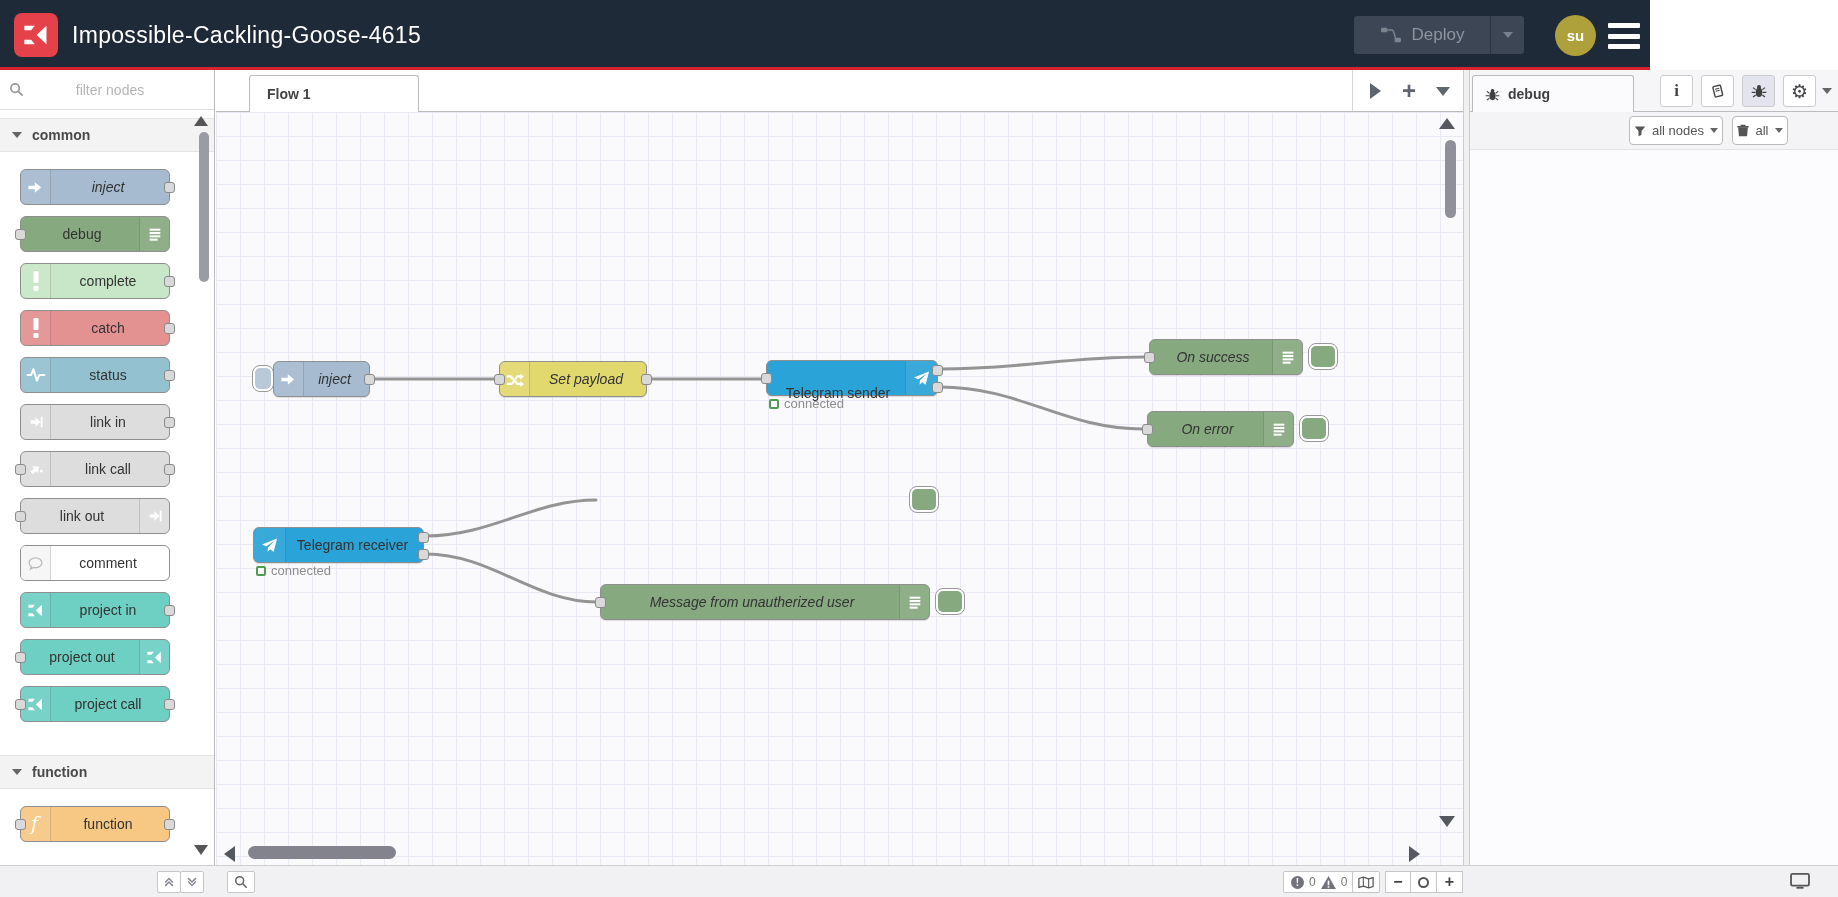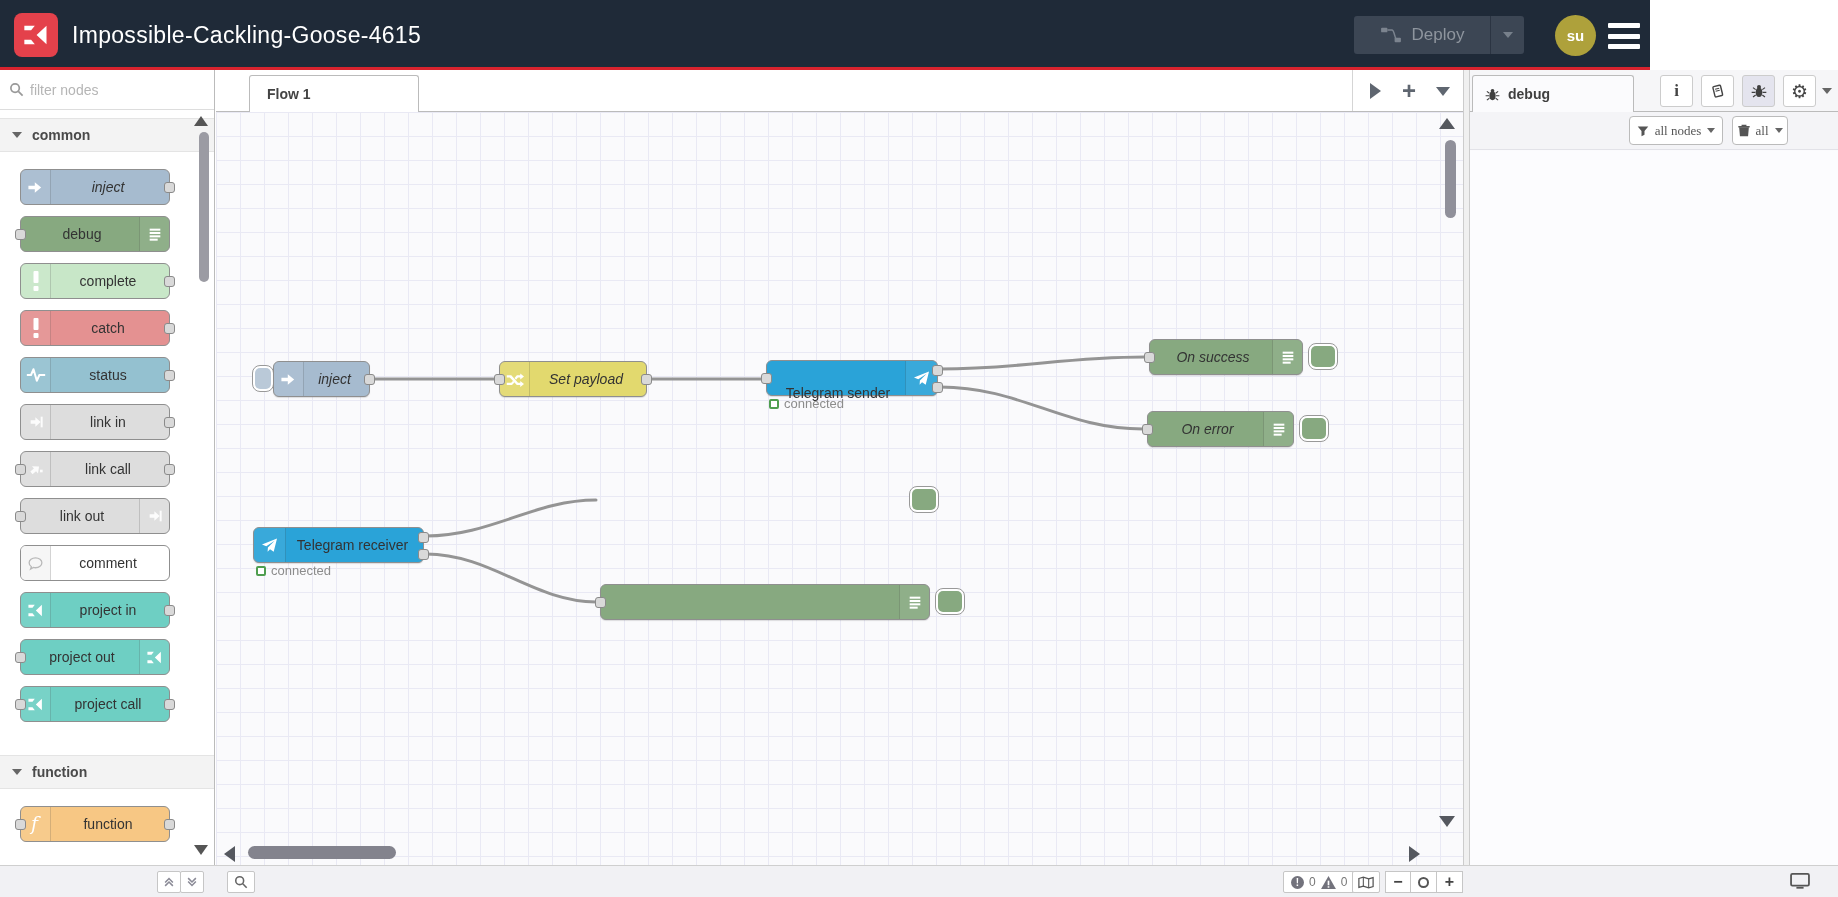--- a/index.html
+++ b/index.html
@@ -15,21 +15,21 @@
   .deploy-label { color:#8e959e; font-size:17px; }
   .deploy-caret-sec { width:34px; height:100%; border-left:1px solid #2b3442; display:flex; align-items:center; justify-content:center; }
   .caret { width:0; height:0; border-left:5px solid transparent; border-right:5px solid transparent; border-top:6px solid #77808b; }
   .avatar { position:absolute; right:54px; top:15px; width:41px; height:41px; border-radius:50%; background:#aea13b; color:#fff; font-size:15px; font-weight:bold; display:flex; align-items:center; justify-content:center; }
   .hamburger { position:absolute; right:10px; top:23px; width:32px; height:26px; display:flex; flex-direction:column; justify-content:space-between; cursor:pointer; }
   .hamburger div { height:5px; background:#fff; border-radius:1px; }
 
   
   #palette { position:absolute; left:0; top:70px; width:215px; height:795px; background:#fff; border-right:1px solid #bbb; overflow:hidden; }
   .pal-search { position:relative; height:40px; border-bottom:1px solid #ddd; }
-  .pal-search input { position:absolute; left:30px; top:6px; width:160px; height:28px; border:none; outline:none; font-size:14px; color:#ef4444; background:transparent; }
+  .pal-search input { position:absolute; left:30px; top:6px; width:160px; height:28px; border:none; outline:none; font-size:14px; color:#ef4444; background:transparent;text-align:center; }
   .pal-search input::placeholder { color:#b5b5b5; }
   .pal-search .mag { position:absolute; left:9px; top:12px; }
   .pal-cat { height:34px; background:#f3f3f3; border-top:1px solid #e4e4e4; border-bottom:1px solid #e4e4e4; display:flex; align-items:center; gap:10px; padding-left:12px; }
   .pal-cat .chev { width:0; height:0; border-left:5px solid transparent; border-right:5px solid transparent; border-top:6px solid #666; }
   .pal-cat .cat-lbl { font-size:14px; font-weight:bold; color:#4a4a4a; }
   .cat-common { margin-top:8px; }
   .cat-function { margin-top:33px; }
   .pal-items { padding-top:17px; }
   .pi { position:relative; width:150px; height:36px; margin:0 0 11px 20px; border:1px solid #8f8f8f; border-radius:6px; font-size:14px; color:#333; }
   .isec { position:absolute; top:0; bottom:0; width:30px; display:flex; align-items:center; justify-content:center; background:rgba(255,255,255,0.07); }
@@ -87,21 +87,21 @@
   #splitter { position:absolute; left:1463px; top:70px; width:7px; height:827px; background:#f0f0f0; border-left:1px solid #ccc; border-right:1px solid #ccc; cursor:col-resize; }
 
   
   #sidebar { position:absolute; left:1470px; top:70px; width:368px; height:795px; background:#fbfbfd; }
   .sb-tabbar { position:relative; height:42px; background:#f6f6f8; border-bottom:1px solid #bbb; }
   .sb-tab { position:absolute; left:2px; top:5px; width:162px; height:37px; background:#fbfbfd; border:1px solid #bbb; border-bottom:none; border-radius:3px 3px 0 0; display:flex; align-items:center; gap:8px; padding-left:12px; }
   .sb-tab span.t { font-size:14px; font-weight:bold; color:#3f3f3f; }
   .sb-iconbtn { position:absolute; top:5px; width:33px; height:32px; background:#fff; border:1px solid #ccc; border-radius:3px; display:flex; align-items:center; justify-content:center; cursor:pointer; }
   .sb-iconbtn.active { background:#e4e4ee; }
   .sb-caret { position:absolute; top:18px; left:352px; }
-  .sb-toolbar { position:relative; height:38px; background:#f4f4f7; border-bottom:1px solid #e2e2e8;font-family:Liberation Serif, serif; }
+  .sb-toolbar { position:relative; height:38px; background:#f4f4f7; border-bottom:1px solid #e2e2e8; }
   .sb-btn { position:absolute; top:4px; height:29px; background:#fff; border:1px solid #bbb; border-radius:4px; display:flex; align-items:center; justify-content:center; gap:6px; font-size:13px; color:#555; cursor:pointer; }
   .mini-caret { width:0; height:0; border-left:4px solid transparent; border-right:4px solid transparent; border-top:5px solid #666; }
 
   
   #footer { position:absolute; left:0; top:865px; width:1838px; height:32px; background:#f1f1f4; border-top:1px solid #cfcfcf; }
   .ft-btn { position:absolute; top:5px; height:22px; background:#fff; border:1px solid #c6c6c6; border-radius:2px; display:flex; align-items:center; justify-content:center; color:#555; cursor:pointer; }
   .counts-box { position:absolute; left:1283px; top:5px; height:22px; background:#fff; border:1px solid #c6c6c6; border-radius:2px; display:flex; align-items:center; gap:5px; padding:0 7px; font-size:12px; color:#777; }
   .err-ic { width:13px; height:13px; border-radius:50%; background:#72727c; color:#fff; font-size:10px; font-weight:bold; display:flex; align-items:center; justify-content:center; }
   .zoomgrp { display:flex; }
   .zbtn { width:26px; height:22px; background:#fff; border:1px solid #c6c6c6; display:flex; align-items:center; justify-content:center; color:#444; font-size:16px; font-weight:bold; cursor:pointer; }
@@ -443,20 +443,21 @@
       <div class="isec r">
           <svg width="16" height="16" viewBox="0 0 24 24">
             <g fill="#fff">
               <rect x="4" y="4" width="16" height="3"></rect>
               <rect x="4" y="9" width="16" height="3"></rect>
               <rect x="4" y="14" width="16" height="3"></rect>
               <rect x="4" y="19" width="12" height="3"></rect>
             </g>
           </svg>
         </div>
+      <span class="nlbl ri itl">Message from unautherized user</span>
       <span class="port pin"></span>
     </div>
     <div class="ext-btn tgl" style="left:719px; top:476px;">
         <div class="inner" style="background:#87a980;"></div>
       </div>
 
     <div class="vs-up"></div>
     <div class="vs-thumb"></div>
     <div class="vs-down"></div>
     <div class="hs-left"></div>

